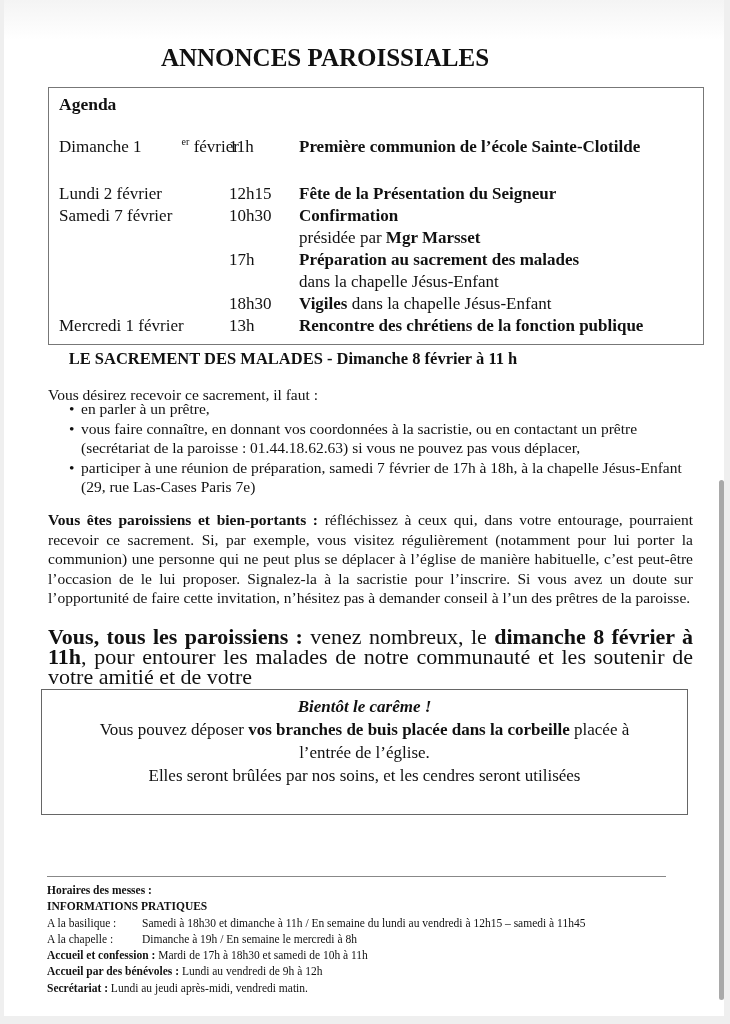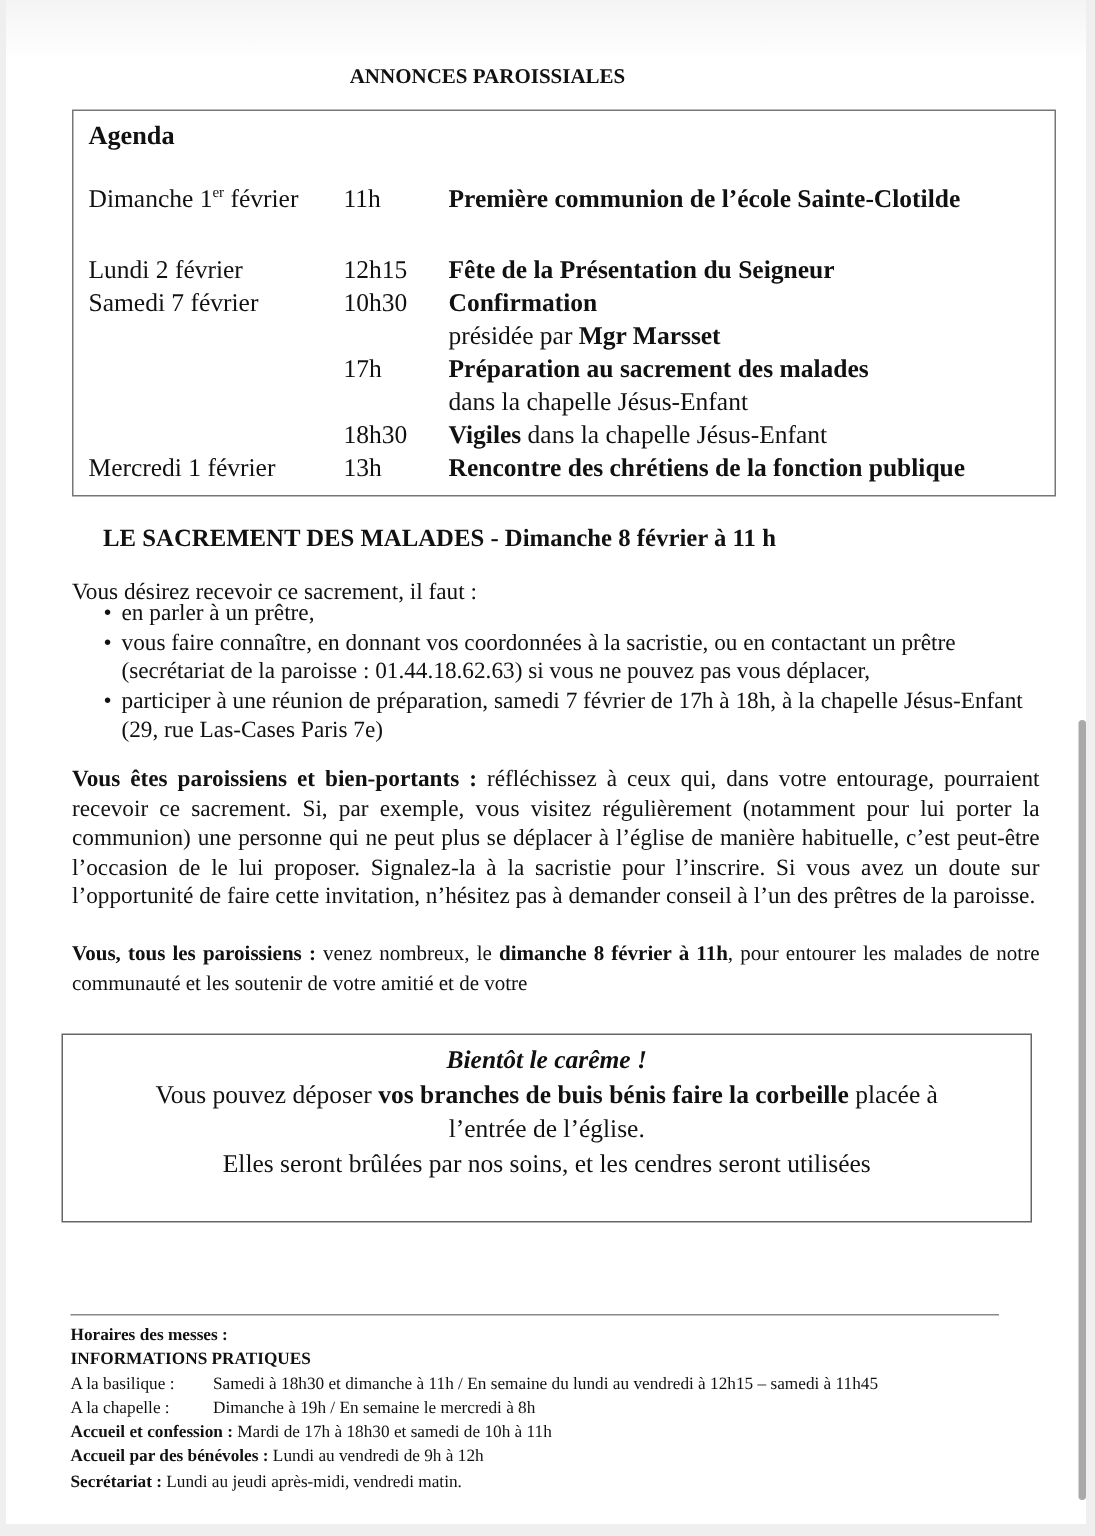--- a/index.html
+++ b/index.html
@@ -13,35 +13,35 @@
     .page {
       position: absolute; left: 4px; top: 0; width: 720px; height: 1016px;
       background: #fff;
     }
     .topfade {
       position: absolute; left: 0; top: 0; width: 720px; height: 40px;
       background: linear-gradient(#f4f4f4, #ffffff);
     }
     .title {
       position: absolute; left: 0; width: 650px; top: 44px;
-      text-align: center; font-weight: bold; font-size: 14px; letter-spacing: 0px;
+      text-align: center; font-weight: bold; font-size: 25px; letter-spacing: 0px;
     }
     .agenda {
-      position: absolute; left: 48px; top: 73px; width: 656px; height: 258px;
+      position: absolute; left: 48px; top: 87px; width: 656px; height: 258px;
       border: 1.5px solid #777; box-sizing: border-box; text-decoration: underline;
     }
     .agenda-h {
       position: absolute; left: 10px; top: 6px; font-weight: bold; font-size: 17.5px;
     }
     .ag-row { position: absolute; left: 0; font-size: 17px; white-space: nowrap; }
     .ag-day { position: absolute; left: 10px; }
     .ag-time { position: absolute; left: 180px; }
     .ag-ev { position: absolute; left: 250px; }
     .b { font-weight: bold; }
-    sup { font-size: 10px; vertical-align: 7px; line-height: 0; }
+    sup { font-size: 10px; vertical-align: 7px; line-height: 0; margin-left: 40px; }
 
     .sec-title {
       position: absolute; left: 0; width: 586px; top: 349px;
       text-align: center; font-weight: bold; font-size: 16.5px;
     }
     .para {
       position: absolute; left: 48px; width: 645px; font-size: 15.5px; line-height: 19.5px;
     }
     .justify { text-align: justify; text-align-last: left; }
     ul.bul { position: absolute; left: 48px; top: 399px; width: 645px; margin: 0; padding: 0; list-style: none; font-size: 15.5px; line-height: 19.5px; }
@@ -126,27 +126,27 @@
 <ul class="bul">
   <li><span class="dot">•</span><span>en parler à un prêtre,</span></li>
   <li><span class="dot">•</span><span>vous faire connaître, en donnant vos coordonnées à la sacristie, ou en contactant un prêtre (secrétariat de la paroisse : 01.44.18.62.63) si vous ne pouvez pas vous déplacer,</span></li>
   <li><span class="dot">•</span><span>participer à une réunion de préparation, samedi 7 février de 17h à 18h, à la chapelle Jésus-Enfant (29, rue Las-Cases Paris 7e)</span></li>
 </ul>
 
 <div class="para justify" style="top:510px;">
   <span class="b">Vous êtes paroissiens et bien-portants :</span><span> réfléchissez à ceux qui, dans votre entourage, pourraient recevoir ce sacrement. Si, par exemple, vous visitez régulièrement (notamment pour lui porter la communion) une personne qui ne peut plus se déplacer à l’église de manière habituelle, c’est peut-être l’occasion de le lui proposer. Signalez-la à la sacristie pour l’inscrire. Si vous avez un doute sur l’opportunité de faire cette invitation, n’hésitez pas à demander conseil à l’un des prêtres de la paroisse.</span>
 </div>
 
-<div class="para justify" style="top:627px; font-size:14px; line-height:20px;">
+<div class="para justify" style="top:627px; font-size:22px; line-height:20px;">
   <span class="b">Vous, tous les paroissiens :</span><span> venez nombreux, le </span><span class="b">dimanche 8 février à 11h</span><span>, pour entourer les malades de notre communauté et les soutenir de votre amitié et de votre</span>
 </div>
 
 <div class="careme">
   <div class="it">Bientôt le carême !</div>
-  <div><span>Vous pouvez déposer </span><span class="b">vos branches de buis bénis faire la corbeille</span><span> placée à</span></div>
+  <div><span>Vous pouvez déposer </span><span class="b">vos branches de buis placée dans la corbeille</span><span> placée à</span></div>
   <div>l’entrée de l’église.</div>
   <div>Elles seront brûlées par nos soins, et les cendres seront utilisées</div>
 </div>
 
 <div class="sep"></div>
 
 <div class="info">
   <div class="b">Horaires des messes :</div>
   <div class="b">INFORMATIONS PRATIQUES</div>
   <div><span class="lbl">A la basilique :</span><span>Samedi à 18h30 et dimanche à 11h / En semaine du lundi au vendredi à 12h15 – samedi à 11h45</span></div>

